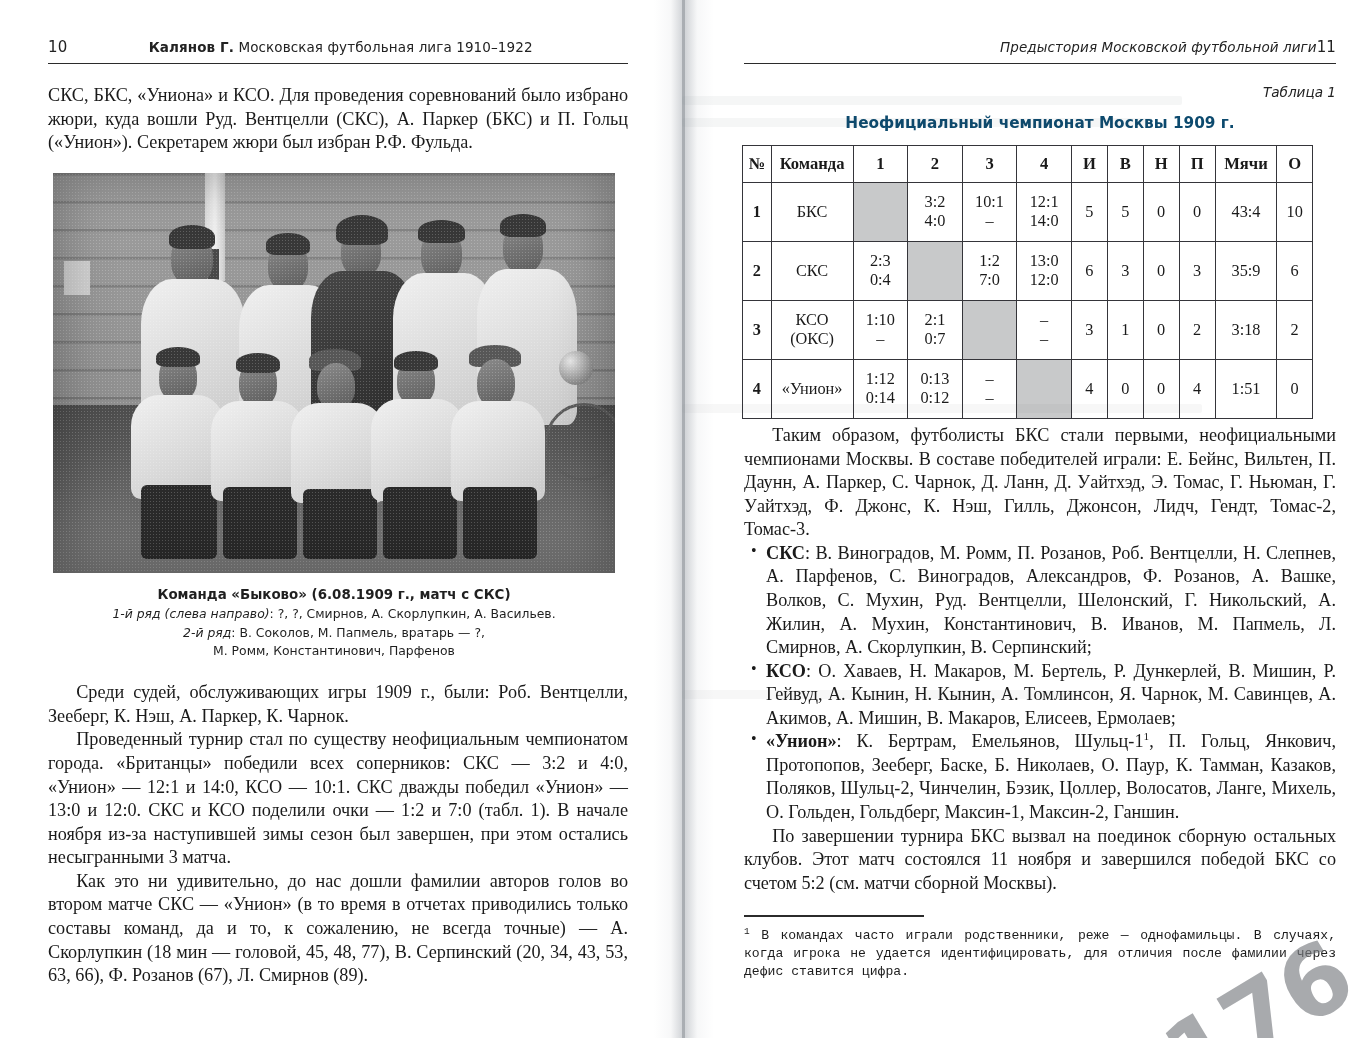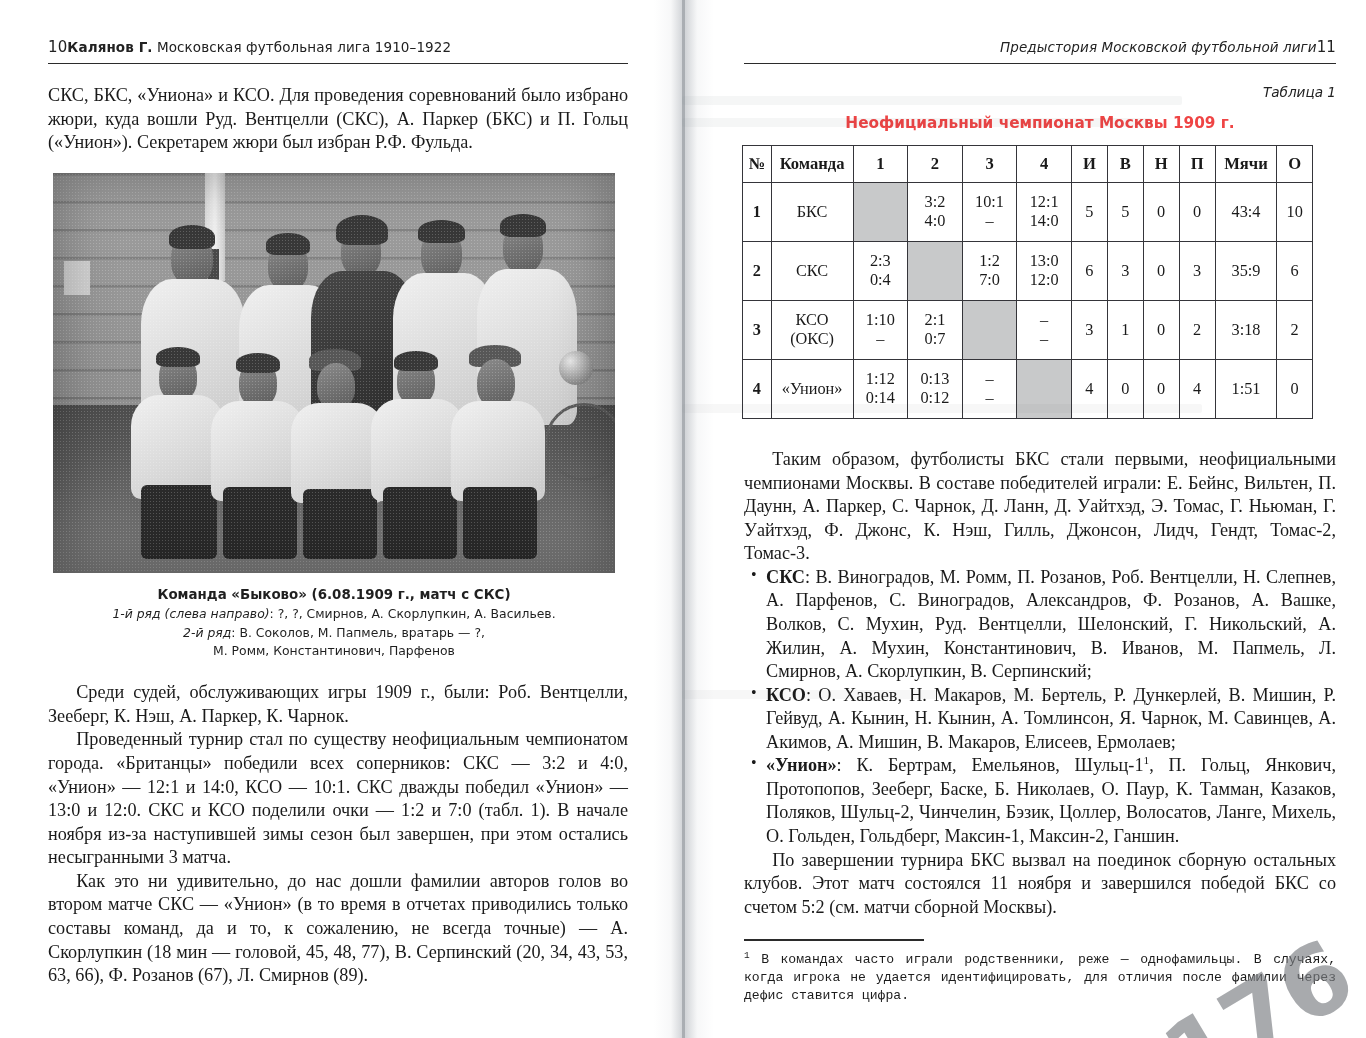--- a/index.html
+++ b/index.html
@@ -39,21 +39,21 @@
   
   .runhead{
     display:flex;align-items:baseline;
     font-family:"DejaVu Sans", sans-serif;
     font-size:13.5px;letter-spacing:0.1px;
     padding-bottom:7px;
     border-bottom:1.6px solid #2b2b2b;
     margin-bottom:20px;
   }
   .runhead .folio{font-size:15px;font-weight:400;color:#222;}
-  .runhead .title{flex:1;color:#222;}
+  .runhead .title{flex:1;text-align:center;color:#222;}
   .runhead .title b{font-weight:700;}
   .page-left .runhead .title{padding-right:14px;}
   .page-right .runhead .title{text-align:right;font-style:italic;}
   .page-right .runhead .folio{margin-left:auto;}
 
   
   p.body{
     margin:0;
     font-size:18.2px;
     line-height:1.295;
@@ -118,21 +118,21 @@
   .cap-line{font-size:12.4px;line-height:1.52;}
   .cap-line i{font-style:italic;}
 
   
   .tbl-note{
     text-align:right;font-family:"DejaVu Sans",sans-serif;
     font-style:italic;font-size:13.6px;margin:18px 0 14px 0;color:#222;
   }
   .tbl-title{
     text-align:center;font-family:"DejaVu Sans",sans-serif;
-    font-weight:700;font-size:15.3px;margin:0 0 13px 0;color:#ef4444;
+    font-weight:700;font-size:15.3px;margin:0 0 13px 0;color:#0c4a6e;
   }
   table.standings{
     border-collapse:collapse;width:571px;margin:0 0 0 -2px;
     font-family:"Liberation Serif", serif;
     background:#fff;
   }
   table.standings td,table.standings th{
     border:1.3px solid #35353a;
     text-align:center;vertical-align:middle;
     font-size:16.3px;line-height:1.16;padding:2px 1px;
@@ -430,21 +430,21 @@
             <td>4</td>
             <td>0</td>
             <td>0</td>
             <td>4</td>
             <td>1:51</td>
             <td>0</td>
           </tr>
         </tbody>
     </table>
 
-    <p class="body indent" style="margin-top:29px;">Таким образом, футболисты БКС стали первыми, неофициальными чемпионами Москвы. В составе победителей играли: Е. Бейнс, Вильтен, П. Даунн, А. Паркер, С. Чарнок, Д. Ланн, Д. Уайтхэд, Э. Томас, Г. Ньюман, Г. Уайтхэд, Ф. Джонс, К. Нэш, Гилль, Джонсон, Лидч, Гендт, Томас-2, Томас-3.</p>
+    <p class="body indent" style="margin-top:5px;">Таким образом, футболисты БКС стали первыми, неофициальными чемпионами Москвы. В составе победителей играли: Е. Бейнс, Вильтен, П. Даунн, А. Паркер, С. Чарнок, Д. Ланн, Д. Уайтхэд, Э. Томас, Г. Ньюман, Г. Уайтхэд, Ф. Джонс, К. Нэш, Гилль, Джонсон, Лидч, Гендт, Томас-2, Томас-3.</p>
 
     <ul class="squads">
         <li><b>СКС</b><span>: </span><span>В. Виноградов, М. Ромм, П. Розанов, Роб. Вентцелли, Н. Слепнев, А. Парфенов, С. Виноградов, Александров, Ф. Розанов, А. Вашке, Волков, С. Мухин, Руд. Вентцелли, Шелонский, Г. Никольский, А. Жилин, А. Мухин, Константинович, В. Иванов, М. Папмель, Л. Смирнов, А. Скорлупкин, В. Серпинский;</span></li>
         <li><b>КСО</b><span>: </span><span>О. Хаваев, Н. Макаров, М. Бертель, Р. Дункерлей, В. Мишин, Р. Гейвуд, А. Кынин, Н. Кынин, А. Томлинсон, Я. Чарнок, М. Савинцев, А. Акимов, А. Мишин, В. Макаров, Елисеев, Ермолаев;</span></li>
         <li><b>«Унион»</b><span>: </span><span>К. Бертрам, Емельянов, Шульц-1</span><sup>1</sup><span>, П. Гольц, Янкович, Протопопов, Зееберг, Баске, Б. Николаев, О. Паур, К. Тамман, Казаков, Поляков, Шульц-2, Чинчелин, Бэзик, Цоллер, Волосатов, Ланге, Михель, О. Гольден, Гольдберг, Максин-1, Максин-2, Ганшин.</span></li>
       </ul>
 
     <p class="body indent">По завершении турнира БКС вызвал на поединок сборную остальных клубов. Этот матч состоялся 11 ноября и завершился победой БКС со счетом 5:2 (см. матчи сборной Москвы).</p>
 
     <div class="fn-rule"></div>

